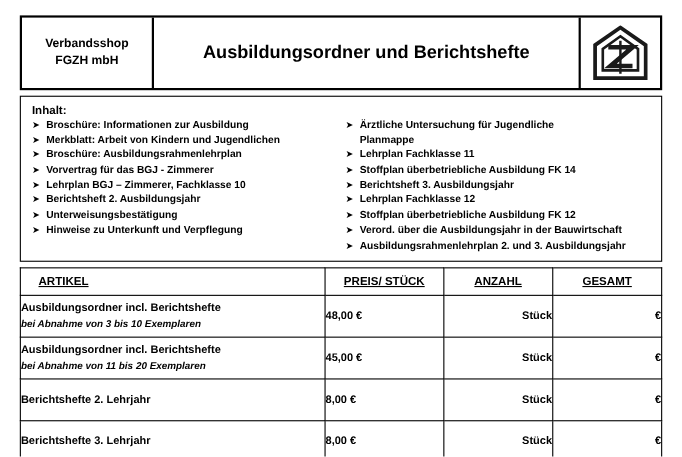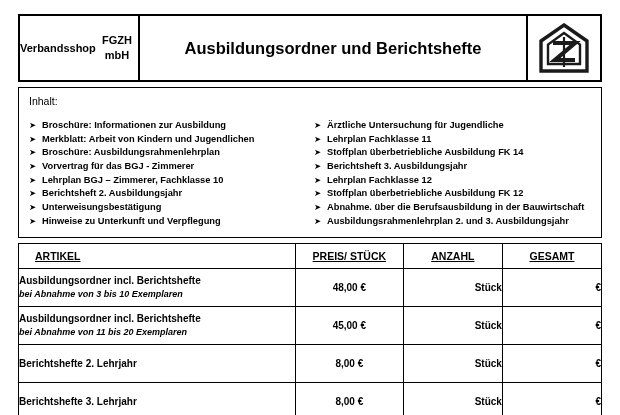--- a/index.html
+++ b/index.html
@@ -26,21 +26,21 @@
   .header {
     display: flex;
     border: 2px solid #000;
     box-sizing: border-box;
     height: 68px;
   }
   .header-left {
     width: 118px;
     border-right: 2px solid #000;
     display: flex;
-    flex-direction: row;
+    flex-direction: column;
     align-items: center;
     justify-content: center;
     font-weight: bold;
     font-size: 11px;
     line-height: 15px;
     text-align: center;
   }
   .header-center {
     flex: 1;
     display: flex;
@@ -66,22 +66,22 @@
   
   .contents {
     margin-top: 5px;
     border: 1.5px solid #000;
     box-sizing: border-box;
     height: 151px;
     padding: 7px 8px 4px 10px;
   }
   .contents-label {
     font-size: 10.5px;
-    font-weight: normal;
-    margin-bottom: 12px;
+    font-weight: bold;
+    margin-bottom: 0;
   }
   .contents-cols {
     display: flex;
     gap: 6px;
   }
   .contents-col {
     width: 50%;
   }
   .bullet-row {
     display: flex;
@@ -144,21 +144,21 @@
     line-height: 13px;
   }
   .article-sub {
     font-size: 9px;
     font-style: italic;
     font-weight: bold;
     line-height: 13px;
     margin-top: 1px;
   }
   .price-cell {
-    text-align: center;
+    text-align: left;
     font-size: 10px;
     font-weight: bold;
     margin-left: 24px;
   }
   .qty-cell {
     text-align: right;
     padding-right: 8px;
     font-size: 10px;
     font-weight: bold;
   }
@@ -230,20 +230,24 @@
           <span class="bullet-mark">➤</span>
           <span class="bullet-text">Hinweise zu Unterkunft und Verpflegung</span>
         </div>
       </div>
       <div class="contents-col">
         <div class="bullet-row">
           <span class="bullet-mark">➤</span>
           <span class="bullet-text">Ärztliche Untersuchung für Jugendliche</span>
         </div>
         <div class="bullet-row">
+          <span class="bullet-mark"></span>
+          <span class="bullet-text">Planmappe</span>
+        </div>
+        <div class="bullet-row">
           <span class="bullet-mark">➤</span>
           <span class="bullet-text">Lehrplan Fachklasse 11</span>
         </div>
         <div class="bullet-row">
           <span class="bullet-mark">➤</span>
           <span class="bullet-text">Stoffplan überbetriebliche Ausbildung FK 14</span>
         </div>
         <div class="bullet-row">
           <span class="bullet-mark">➤</span>
           <span class="bullet-text">Berichtsheft 3. Ausbildungsjahr</span>
@@ -251,21 +255,21 @@
         <div class="bullet-row">
           <span class="bullet-mark">➤</span>
           <span class="bullet-text">Lehrplan Fachklasse 12</span>
         </div>
         <div class="bullet-row">
           <span class="bullet-mark">➤</span>
           <span class="bullet-text">Stoffplan überbetriebliche Ausbildung FK 12</span>
         </div>
         <div class="bullet-row">
           <span class="bullet-mark">➤</span>
-          <span class="bullet-text">Abnahme. über die Berufsausbildung in der Bauwirtschaft</span>
+          <span class="bullet-text">Verord. über die Ausbildungsjahr in der Bauwirtschaft</span>
         </div>
         <div class="bullet-row">
           <span class="bullet-mark">➤</span>
           <span class="bullet-text">Ausbildungsrahmenlehrplan 2. und 3. Ausbildungsjahr</span>
         </div>
       </div>
     </div>
   </div>
 
   <table class="table">

